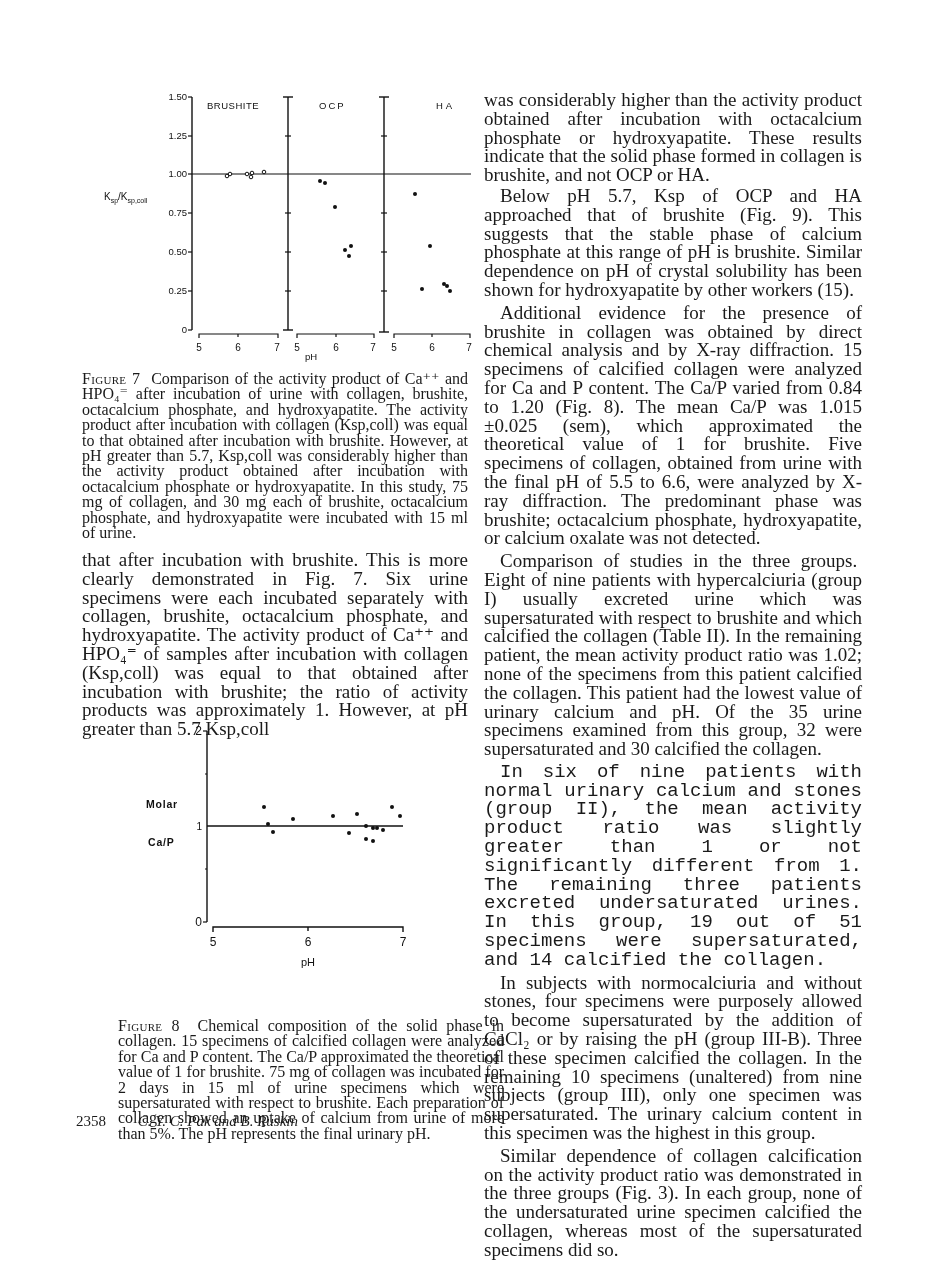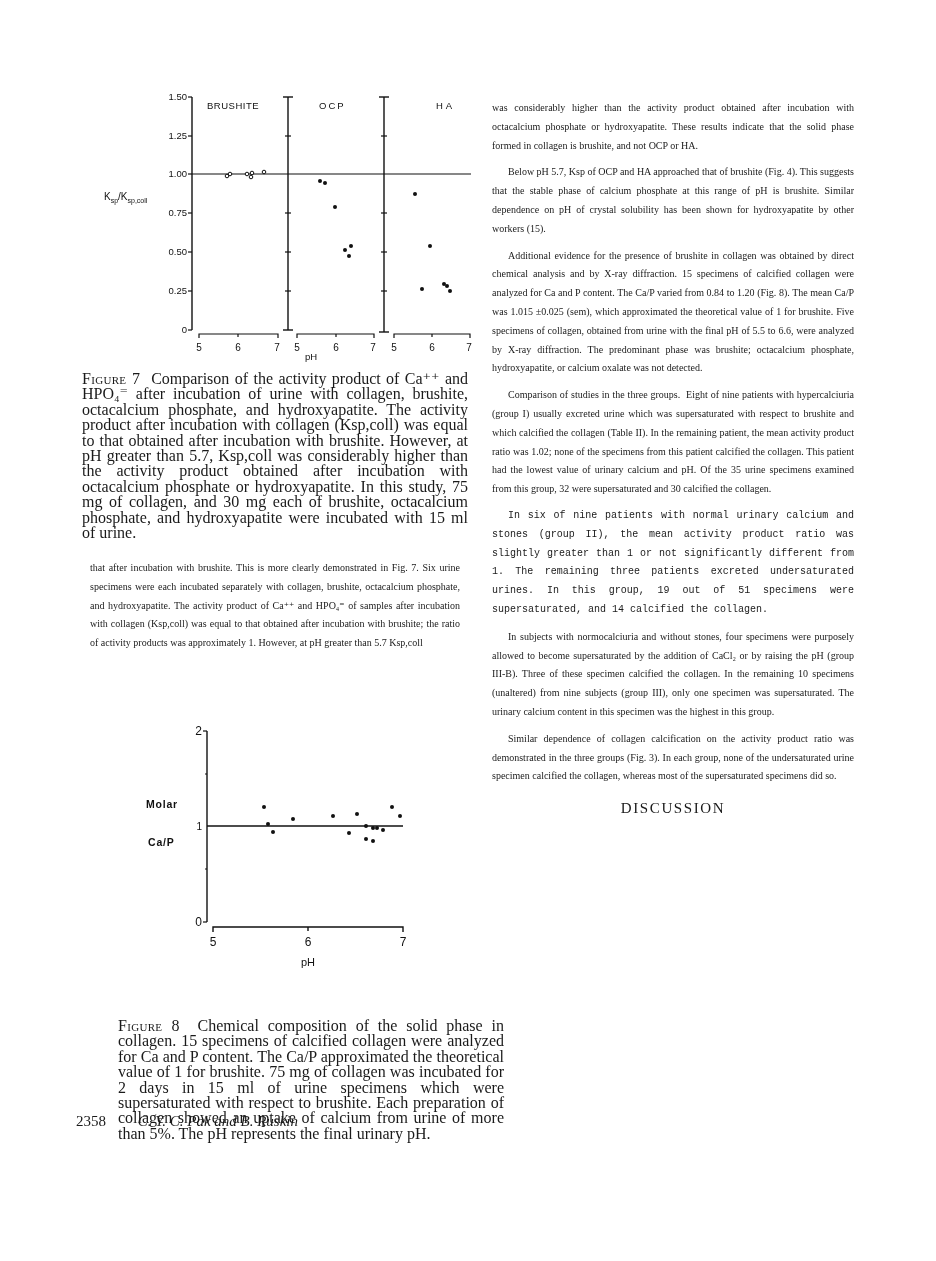--- a/index.html
+++ b/index.html
@@ -1,21 +1,21 @@
 <!DOCTYPE html>
 <html><head>
 <meta charset="utf-8">
 <style>
   html, body { margin:0; padding:0; background:#ffffff; }
   body { width:936px; height:1261px; position:relative; overflow:hidden; color:#1a1a1a;
          font-family:"Liberation Serif","DejaVu Serif",serif; }
   .col { position:absolute; }
   .left { left:82px; width:386px; }
   .right { left:484px; width:378px; }
-  .para { font-size:10px; line-height:18.8px; text-align:justify; margin:8px; }
+  .para { font-size:19px; line-height:18.8px; text-align:justify; margin:0; }
   .indent { text-indent:16px; }
   .cap { font-size:16px; line-height:15.4px; text-align:justify; margin:0; }
   .sc { font-variant:small-caps; letter-spacing:0.3px; }
   .ital { }
   .chart { position:absolute; }
   .chart svg text { font-family:"Liberation Sans","DejaVu Sans",sans-serif; fill:#111; }
   .heading { font-size:15px; letter-spacing:1.6px; text-align:center; font-weight:normal; margin:0; }
   .footer { position:absolute; left:76px; top:1113px; font-size:15px; }
   .footer .pg { margin-right:28px; }
   .footer .auth { font-style:italic; }
@@ -176,21 +176,21 @@
     </g>
   </svg>
 </div>
 
 <div class="col left" style="top:1018px;margin-left:36px;">
   <p class="cap"><span class="sc">Figure 8</span>&nbsp; <span>Chemical composition of the solid phase in collagen. 15 specimens of calcified collagen were analyzed for Ca and P content. The Ca/P approximated the theoretical value of 1 for brushite. 75 mg of collagen was incubated for 2 days in 15 ml of urine specimens which were supersaturated with respect to brushite. Each preparation of collagen showed an uptake of calcium from urine of more than 5%. The pH represents the final urinary pH.</span></p>
 </div>
 
 <div class="col right" style="top:91px;">
   <p class="para">was considerably higher than the activity product obtained after incubation with octacalcium phosphate or hydroxyapatite. These results indicate that the solid phase formed in collagen is brushite, and not OCP or HA.</p>
-  <p class="para indent" style="margin-top:2px;">Below pH 5.7, Ksp of OCP and HA approached that of brushite (Fig. 4). This suggests that the stable phase of calcium phosphate at this range of pH is brushite. Similar dependence on pH of crystal solubility has been shown for hydroxyapatite by other workers (15).</p>
+  <p class="para indent" style="margin-top:2px;">Below pH 5.7, Ksp of OCP and HA approached that of brushite (Fig. 9). This suggests that the stable phase of calcium phosphate at this range of pH is brushite. Similar dependence on pH of crystal solubility has been shown for hydroxyapatite by other workers (15).</p>
   <p class="para indent" style="margin-top:4px;">Additional evidence for the presence of brushite in collagen was obtained by direct chemical analysis and by X-ray diffraction. 15 specimens of calcified collagen were analyzed for Ca and P content. The Ca/P varied from 0.84 to 1.20 (Fig. 8). The mean Ca/P was 1.015 ±0.025 (sem), which approximated the theoretical value of 1 for brushite. Five specimens of collagen, obtained from urine with the final pH of 5.5 to 6.6, were analyzed by X-ray diffraction. The predominant phase was brushite; octacalcium phosphate, hydroxyapatite, or calcium oxalate was not detected.</p>
   <p class="para indent" style="margin-top:4px;"><span class="ital">Comparison of studies in the three groups.</span>&nbsp; <span>Eight of nine patients with hypercalciuria (group I) usually excreted urine which was supersaturated with respect to brushite and which calcified the collagen (Table II). In the remaining patient, the mean activity product ratio was 1.02; none of the specimens from this patient calcified the collagen. This patient had the lowest value of urinary calcium and pH. Of the 35 urine specimens examined from this group, 32 were supersaturated and 30 calcified the collagen.</span></p>
   <p class="para indent" style="margin-top:4px;font-family:Liberation Mono, monospace;">In six of nine patients with normal urinary calcium and stones (group II), the mean activity product ratio was slightly greater than 1 or not significantly different from 1. The remaining three patients excreted undersaturated urines. In this group, 19 out of 51 specimens were supersaturated, and 14 calcified the collagen.</p>
   <p class="para indent" style="margin-top:4px;">In subjects with normocalciuria and without stones, four specimens were purposely allowed to become supersaturated by the addition of CaCl₂ or by raising the pH (group III-B). Three of these specimen calcified the collagen. In the remaining 10 specimens (unaltered) from nine subjects (group III), only one specimen was supersaturated. The urinary calcium content in this specimen was the highest in this group.</p>
   <p class="para indent" style="margin-top:4px;">Similar dependence of collagen calcification on the activity product ratio was demonstrated in the three groups (Fig. 3). In each group, none of the undersaturated urine specimen calcified the collagen, whereas most of the supersaturated specimens did so.</p>
   <h2 class="heading" style="margin-top:14px; margin-bottom:8px;">DISCUSSION</h2>
 </div>
 
 <div class="footer">
   <span class="pg">2358</span>

